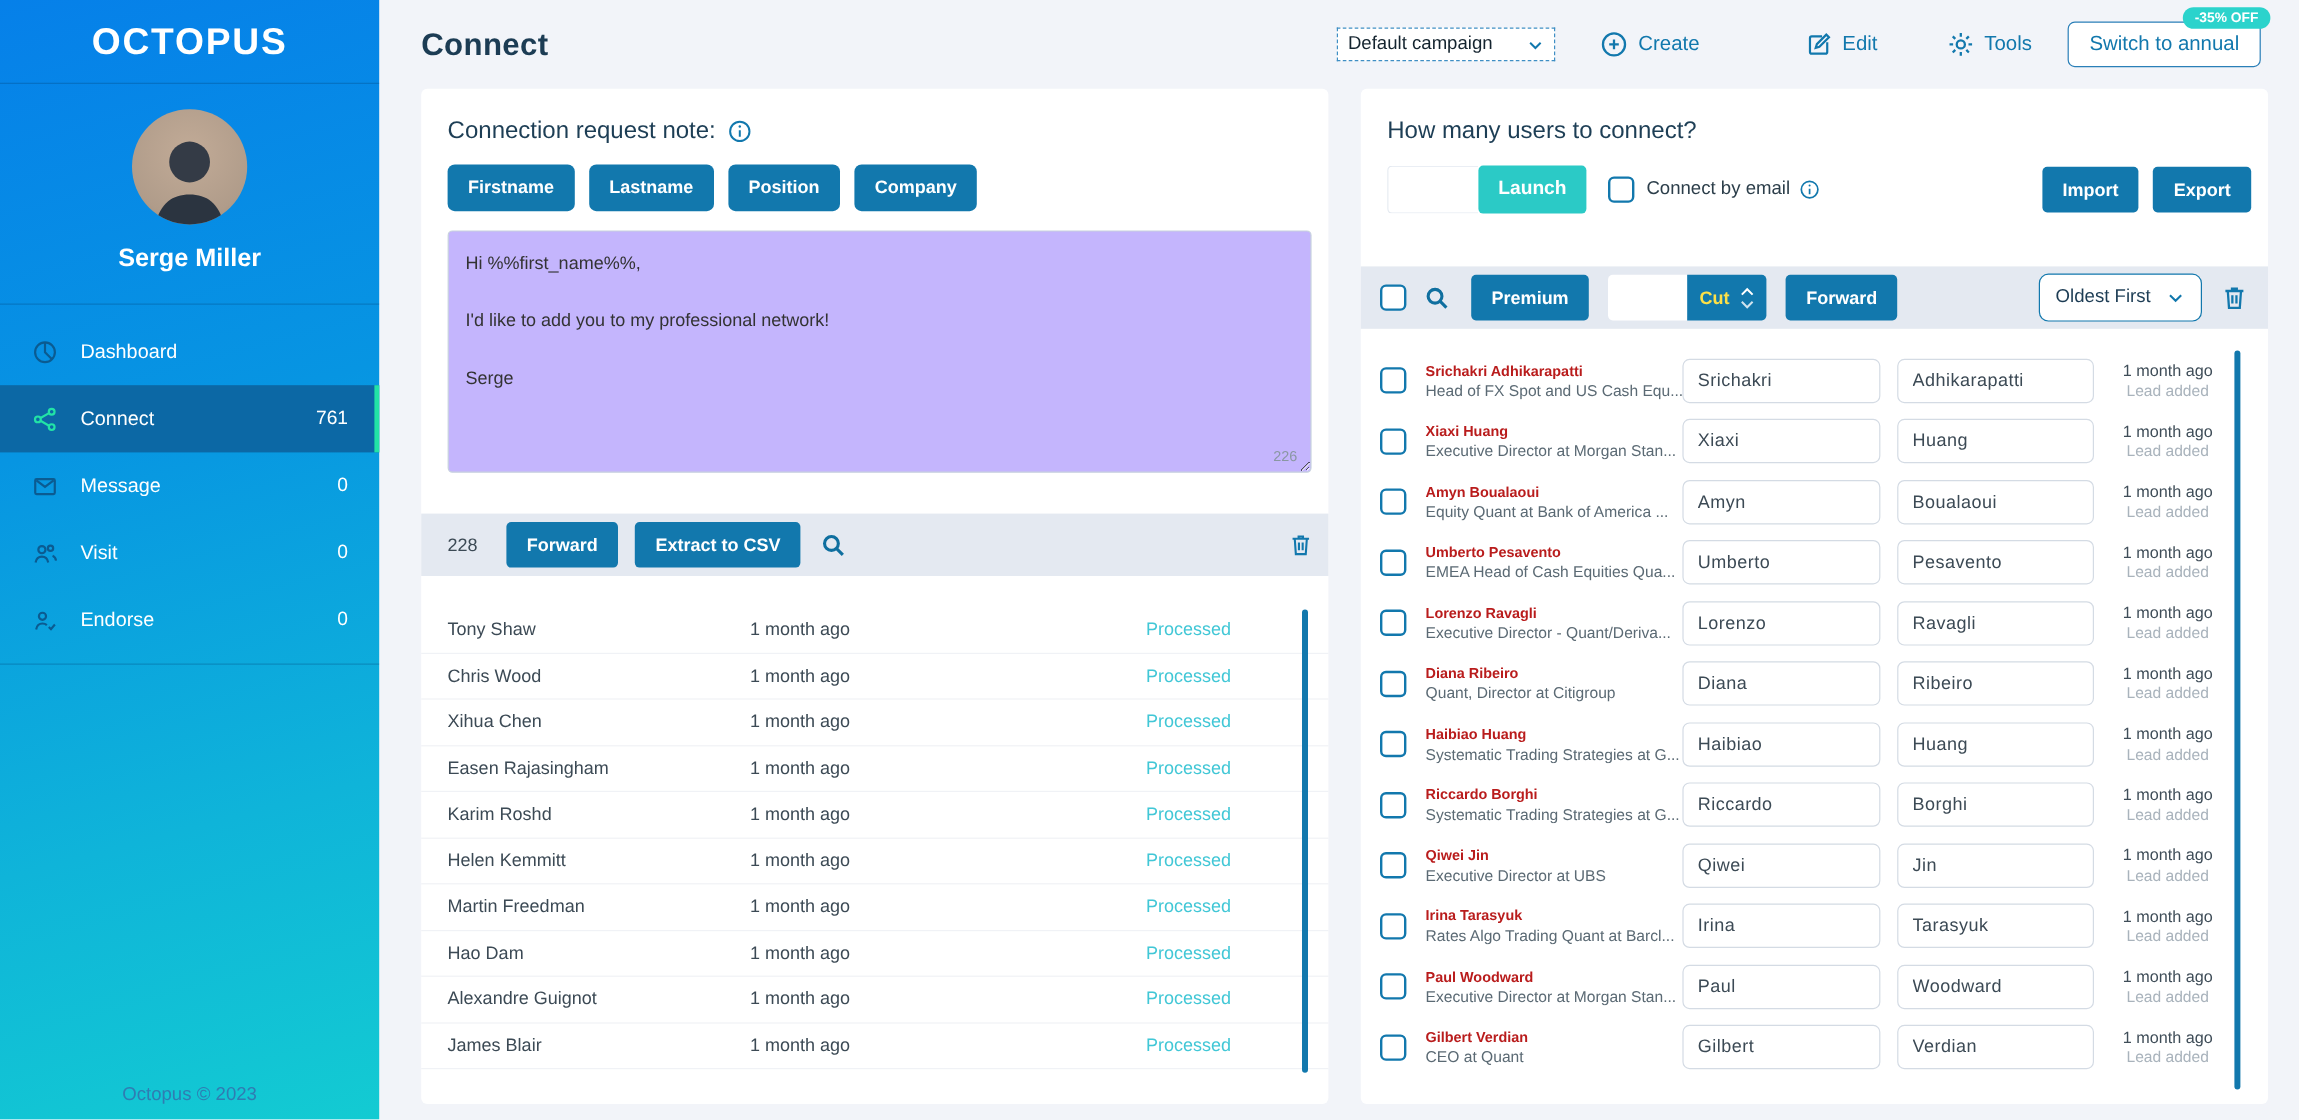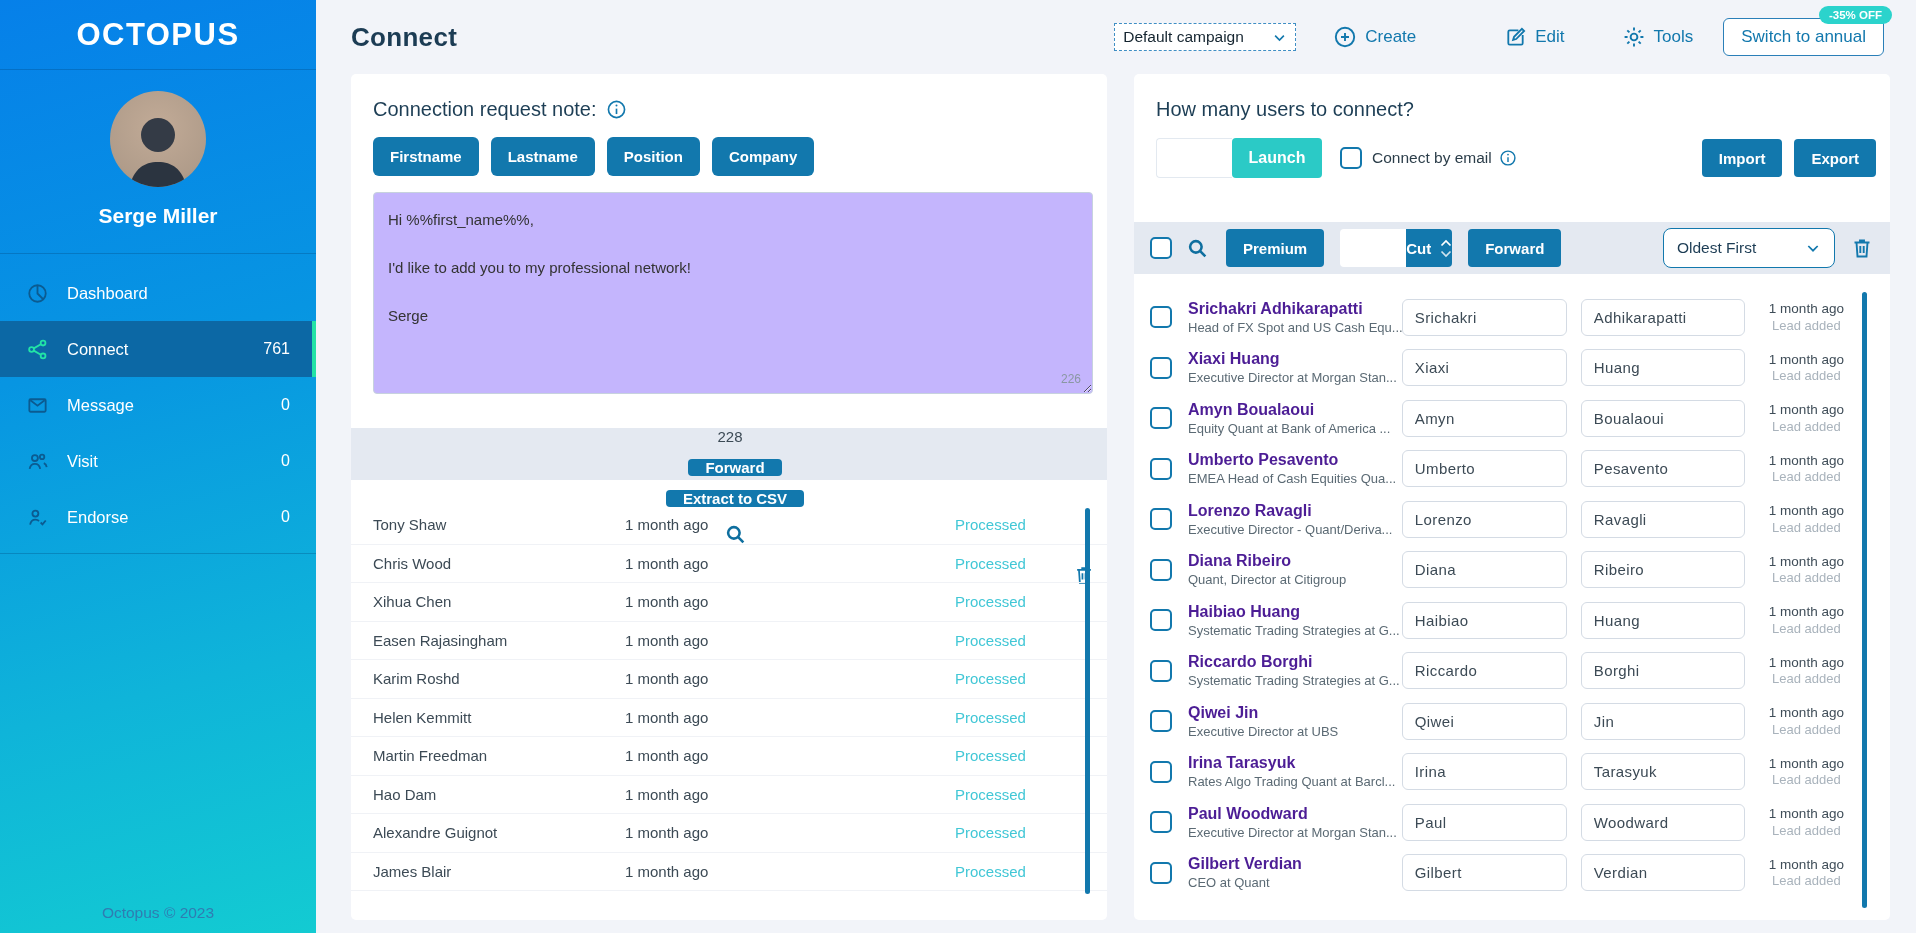--- a/index.html
+++ b/index.html
@@ -65,21 +65,21 @@
     cursor:pointer; font-family:inherit; }
   .btn.small { height:38px; border-radius:4px; }
   
   .token-row { margin:16px 0 0 22px; display:flex; gap:12px; }
   .note-wrap { position:relative; margin:16px 14px 0 22px; }
   .note-area { width:100%; height:202px; border:1px solid #c7d2de; border-radius:4px;
     padding:15px 14px; font-family:inherit; font-size:15px; color:#333; line-height:1.6;
     background:#c4b5fd; }
   .char-count { position:absolute; right:12px; bottom:12px; font-size:12px; color:#8a97a3; }
   .strip { position:absolute; left:0; right:0; top:354px; height:52px; background:#e4e9f1;
-    display:flex; align-items:center; padding:0 10px 0 22px; gap:14px;flex-direction:column; }
+    display:flex; align-items:center; padding:0 10px 0 22px; gap:14px; }
   .strip .qcount { font-size:15px; color:#3c4a55; margin-right:10px; }
   .icon-btn { background:none; border:none; color:#0f6f9f; display:flex; align-items:center;
     cursor:pointer; padding:2px; }
   .strip .trash { margin-left:auto; color:#1278ad; }
   .ptable { position:absolute; left:0; right:0; top:432px; }
   .prow { display:grid; grid-template-columns:252px 330px 1fr; align-items:center;
     height:38.5px; padding:0 22px; border-bottom:1px solid #f0f2f6; font-size:15px; color:#3c4a55; }
   .prow .status { color:#41c7d6; }
   .vscroll { position:absolute; width:5px; border-radius:3px; background:#1278ad; }
   .card-left  .vscroll { left:734px; top:434px; height:386px; }
@@ -91,33 +91,33 @@
   .launch-btn { height:40px; width:90px; background:#2bcac6; color:#fff; border:none;
     border-radius:4px; font-size:16px; font-weight:700; cursor:pointer; font-family:inherit; }
   .checkbox { width:22px; height:22px; border:2px solid #1278ad; border-radius:5px;
     background:#fff; cursor:pointer; flex:none; }
   .email-label { margin-left:10px; font-size:15.5px; color:#2c3e4a; display:flex; align-items:center; gap:7px; }
   .strip2 { position:absolute; left:0; right:0; top:148px; height:52px; background:#e4e9f1;
     display:flex; align-items:center; padding:0 14px 0 16px; }
   .cut-group { display:flex; margin-left:16px; height:38px; }
   .cut-input { width:66px; border:none; border-radius:4px 0 0 4px; padding:0 10px;
     font-size:15px; font-family:inherit; }
-  .cut-btn { display:flex; align-items:center; gap:9px; background:#1278ad; color:#ffffff;
-    border:none; border-radius:0 4px 4px 0; padding:0 0; font-size:15px; font-weight:700;
+  .cut-btn { display:flex; align-items:center; gap:9px; background:#1278ad; color:#fde047;
+    border:none; border-radius:0 4px 4px 0; padding:0 10px; font-size:15px; font-weight:700;
     cursor:pointer; font-family:inherit; }
   .spin { display:flex; flex-direction:column; gap:3px; }
-  .sort-select { margin-left:auto; width:172px; height:40px; background:#fff;
+  .sort-select { margin-left:auto; width:136px; height:40px; background:#fff;
     border:1px solid #1278ad; border-radius:8px; display:flex; align-items:center;
     padding:0 13px; font-size:15.5px; color:#1c3c54; cursor:pointer; }
   .sort-select .chev { margin-left:auto; color:#1278ad; display:flex; }
   .strip2 .trash { margin-left:13px; color:#1278ad; }
   .ulist { position:absolute; left:16px; right:36px; top:218px; }
   .urow { display:flex; align-items:center; height:50.5px; }
   .urow .who { width:238px; margin-left:16px; overflow:hidden; }
-  .uname { font-size:16px; font-weight:700; color:#4c1d95; white-space:nowrap; }
+  .uname { font-size:12px; font-weight:700; color:#b91c1c; white-space:nowrap; }
   .usub { font-size:13px; color:#5b6a74; margin-top:2px; white-space:nowrap; }
   .uin { width:165px; height:37px; border:1px solid #d4dbe4; border-radius:6px;
     padding:0 12px; font-size:15px; color:#3c4a55; font-family:inherit; letter-spacing:.4px;
     margin-right:14px; background:#fff; flex:none; }
   .uin.last { width:164px; }
   .utime { margin-left:auto; width:106px; text-align:center; line-height:1.3; }
   .utime .t1 { font-size:13.5px; color:#3f4d58; }
   .utime .t2 { font-size:13px; color:#a9b3bc; }
 </style>
 </head>

